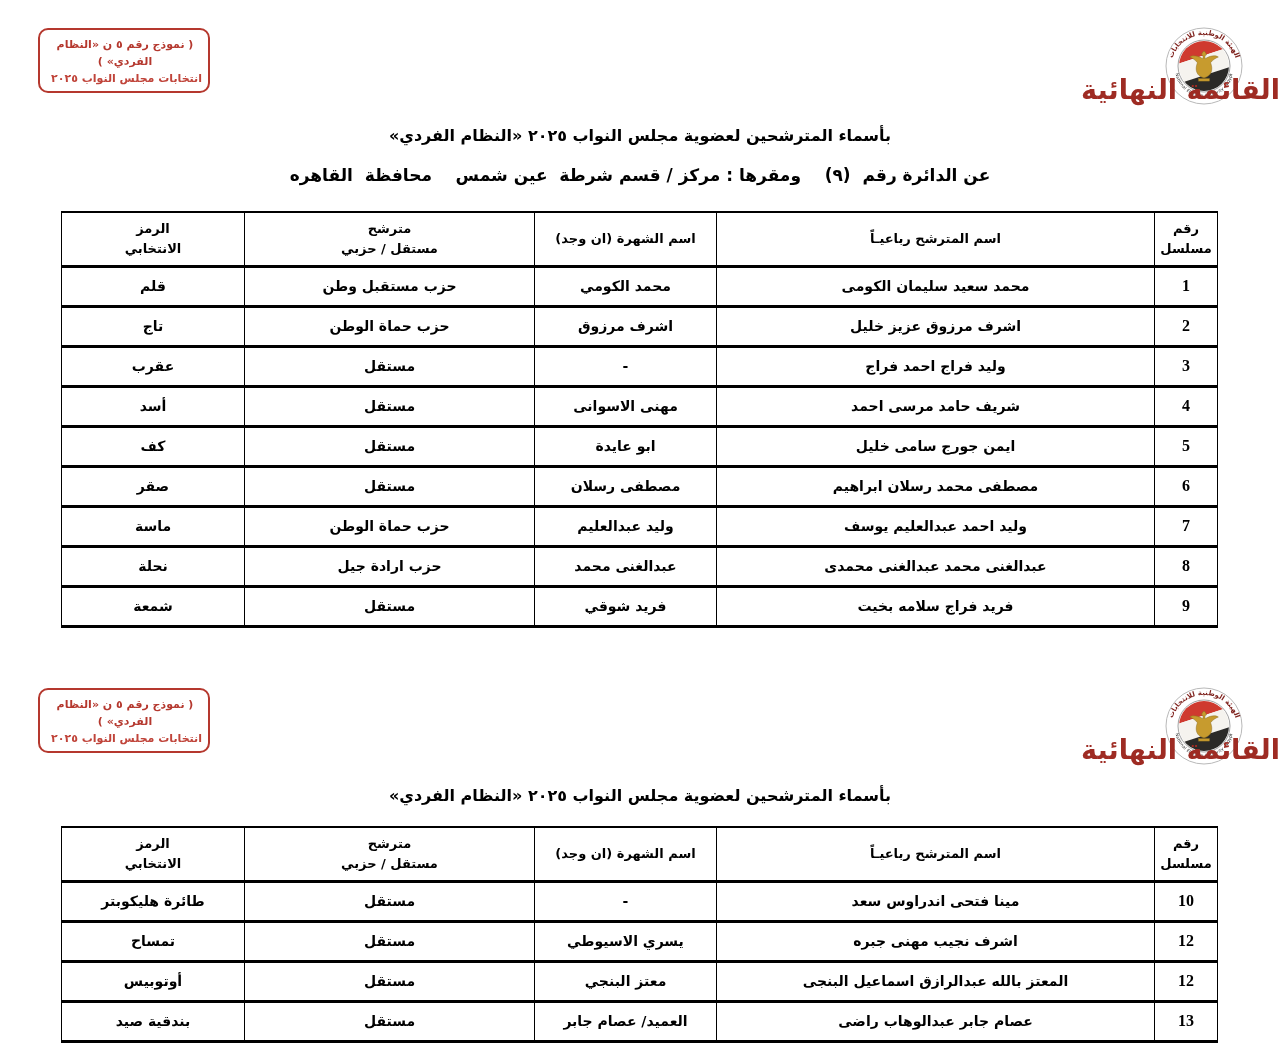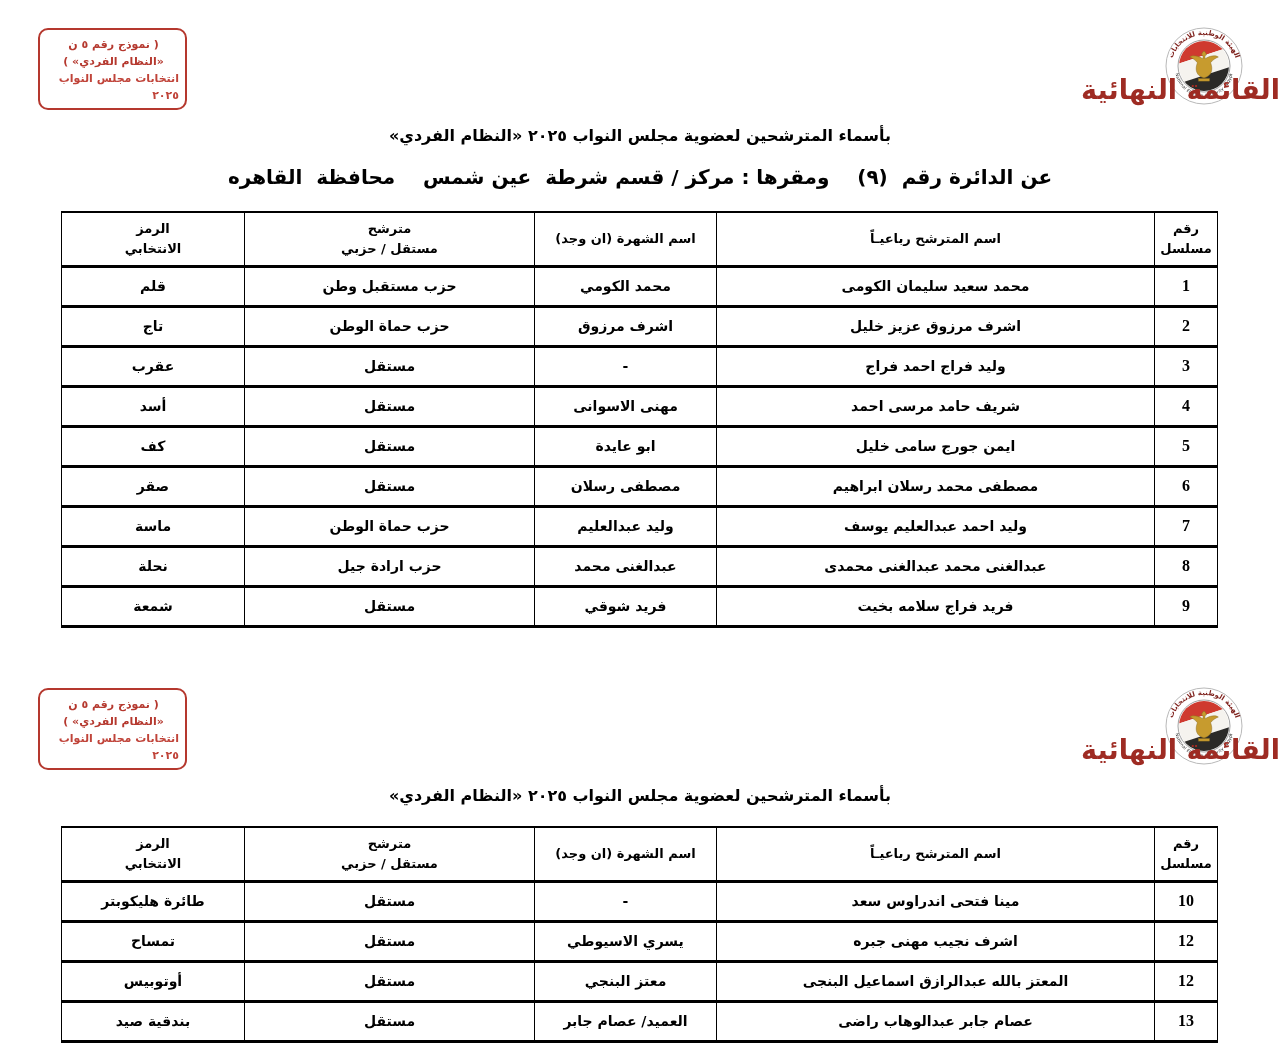--- a/index.html
+++ b/index.html
@@ -11,21 +11,21 @@
     direction: rtl;
     position: relative;
     overflow: hidden;
   }
   .sheet { position: relative; width: 1280px; }
   .sheet-1 { height: 660px; }
   .sheet-2 { height: 398px; }
 
   .form-box {
     position: absolute; left: 38px; top: 28px;
-    width: 149px; min-height: 48px;
+    width: 172px; min-height: 48px;
     border: 2px solid #b5382e;
     border-radius: 10px;
     padding: 6px 6px 4px 8px;
     text-align: center;
     color: #b5382e;
     font-size: 11px; font-weight: bold;
     line-height: 1.55;
     background: #fff;
   }
   .form-box .l2 { color: #c0443a; letter-spacing: 1px; text-align: right; }
@@ -40,21 +40,21 @@
   .doc-subtitle {
     position: absolute; top: 126px; left: 0; width: 100%;
     text-align: center;
     color: #000;
     font-size: 16px; font-weight: bold;
   }
   .doc-district {
     position: absolute; top: 165px; left: 0; width: 100%;
     text-align: center;
     color: #000;
-    font-size: 20px; font-weight: bold;
+    font-size: 17px; font-weight: bold;
     white-space: pre;
   }
 
   .ctable {
     position: absolute; right: 62px;
     width: 1156px;
     border-collapse: collapse;
     table-layout: fixed;
     background: #fff;
   }

